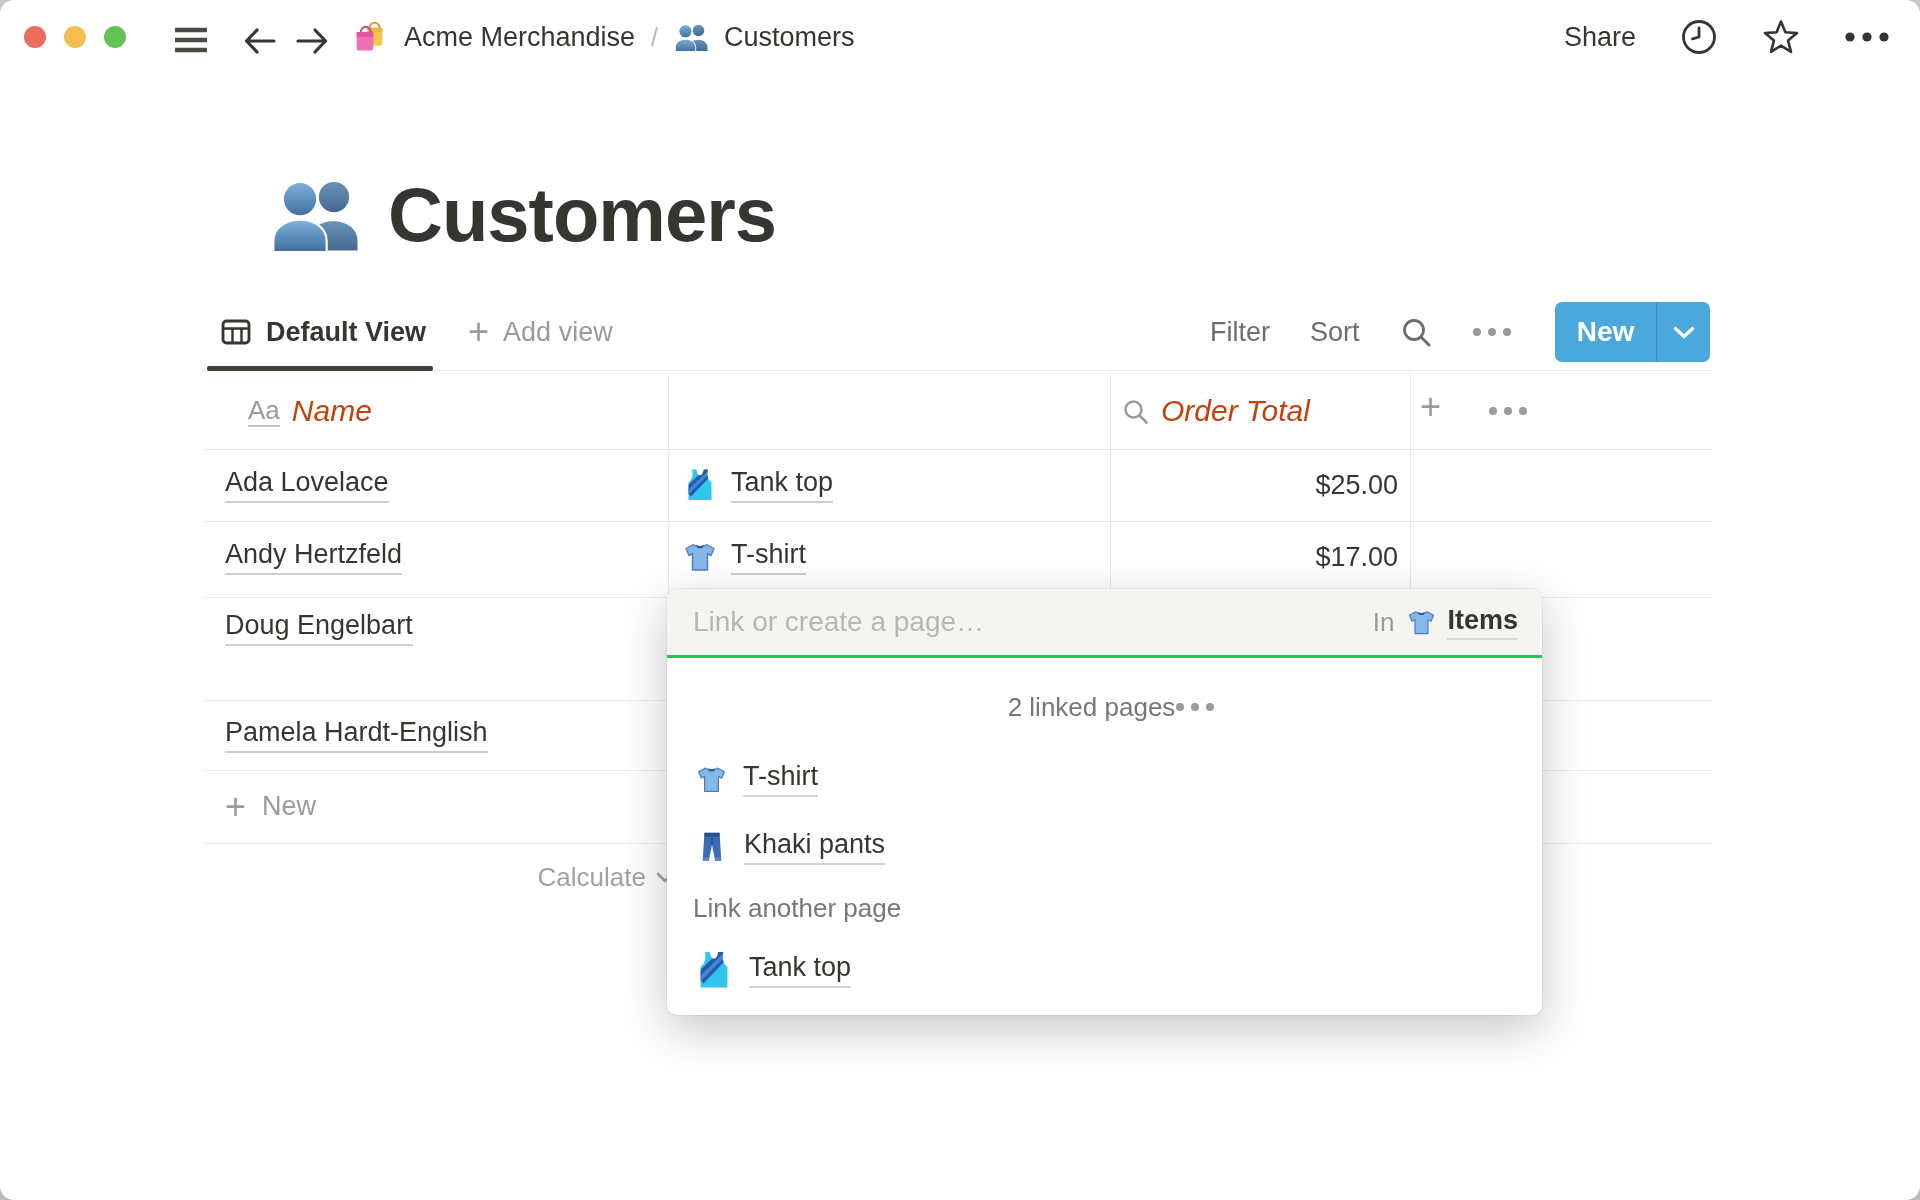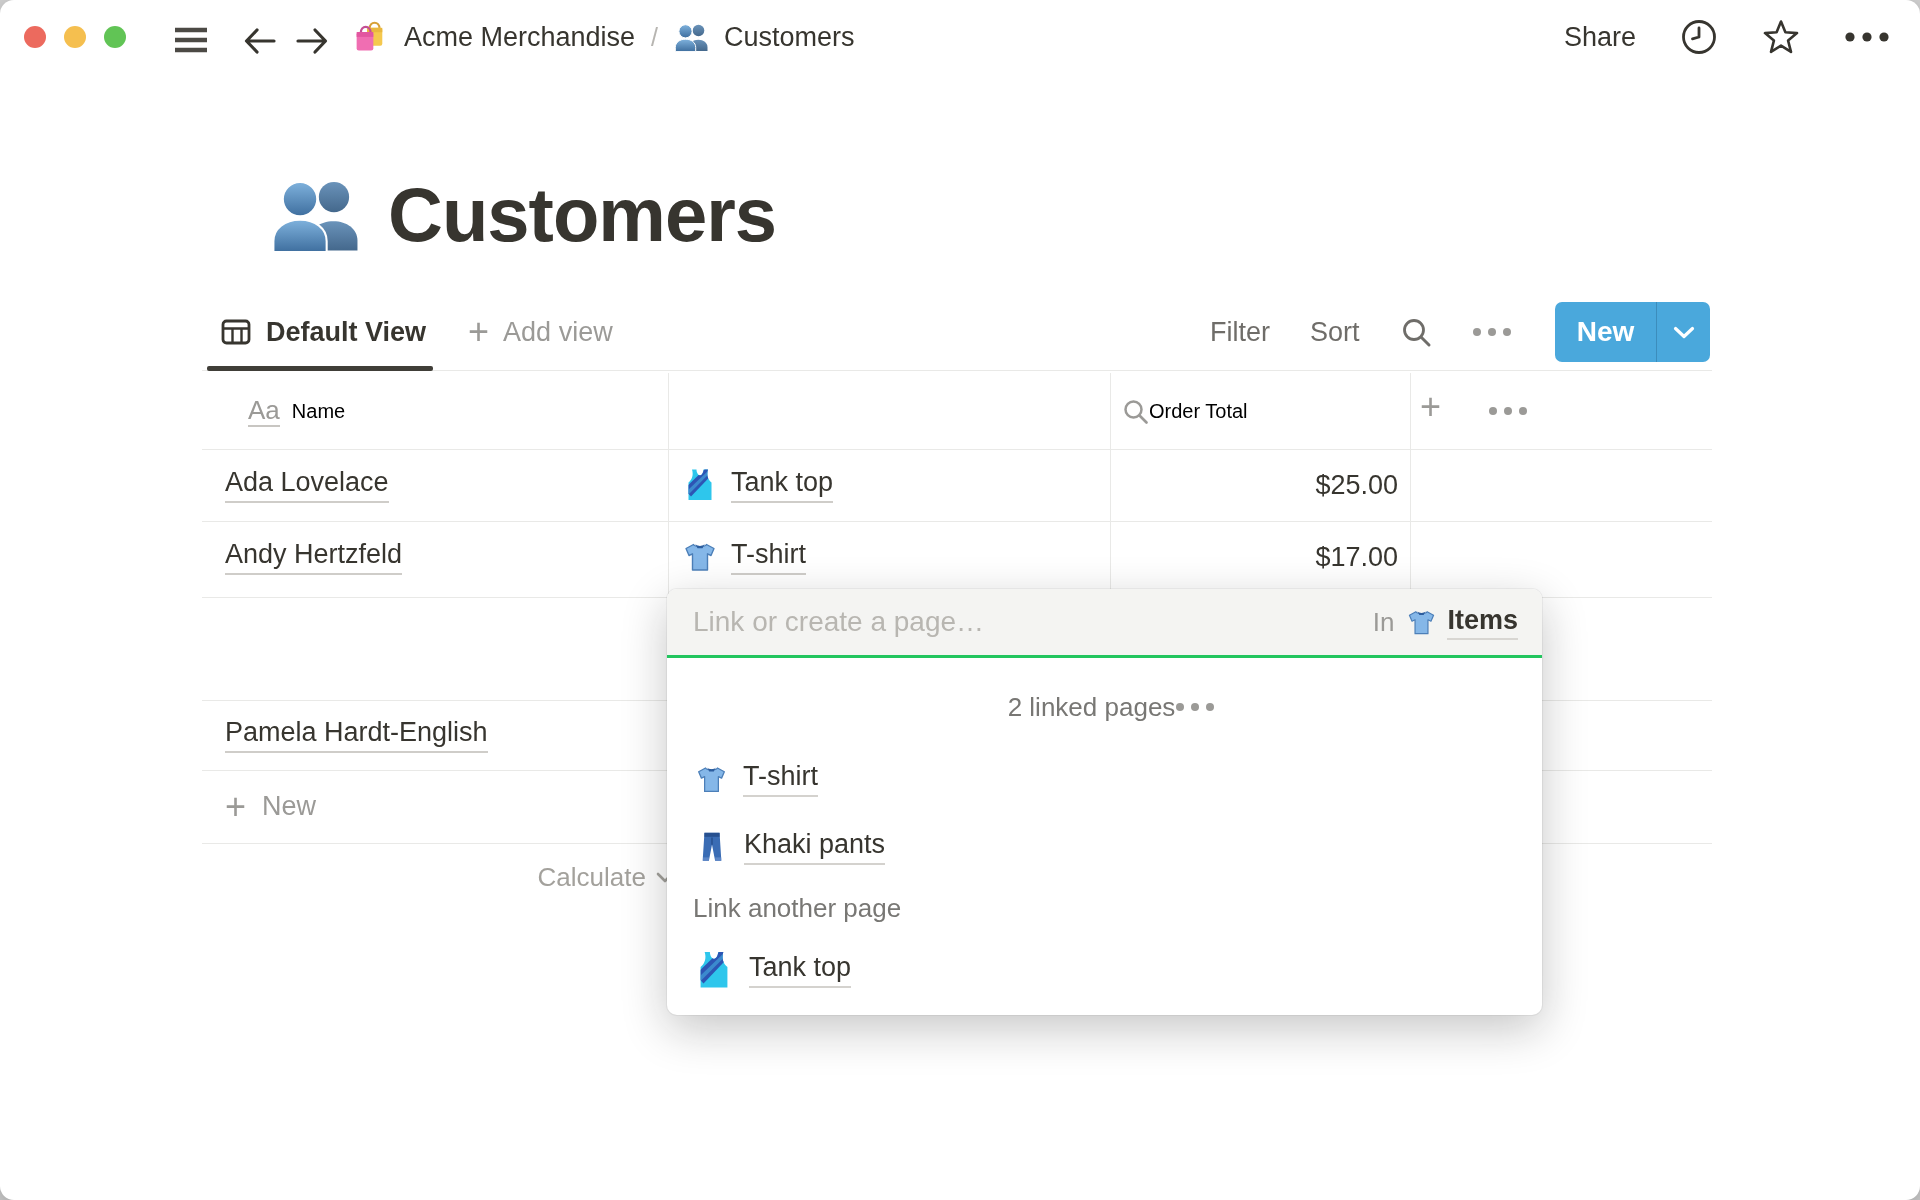--- a/index.html
+++ b/index.html
@@ -21,21 +21,21 @@
   .addview-label{font-size:27px;}
   .plus-gray{font-size:36px;font-weight:300;line-height:30px;}
   .ctl{font-size:27px;color:#6f6d69;}
   .new-btn{position:absolute;left:1555px;top:302px;width:155px;height:60px;border-radius:7px;background:#4aa8dc;display:flex;align-items:center;}
   .new-btn .lbl{flex:1;text-align:center;font-size:28px;font-weight:600;color:#fff;}
   .new-btn .sep{width:1px;height:60px;background:rgba(20,60,90,.25);}
   .new-btn .chev{width:53px;display:flex;justify-content:center;}
   
   .hline{position:absolute;left:202px;width:1510px;height:1px;background:#e9e9e7;}
   .vline{position:absolute;top:373px;height:470px;width:1px;background:#e9e9e7;}
-  .hdr{font-size:20px;color:#000000;}
+  .hdr{font-size:30px;color:#c2410c;font-style:italic;}
   .aa-t{font-size:26px;color:#9b9a97;border-bottom:2px solid #c8c6c2;line-height:1.05;}
   .cell-name{font-size:27px;font-weight:500;color:#37352f;border-bottom:2px solid #cfcdc9;padding-bottom:3px;}
   .cell-link{font-size:27px;font-weight:500;color:#37352f;border-bottom:2px solid #cfcdc9;padding-bottom:3px;}
   .cell-total{font-size:27px;color:#37352f;}
   .newrow-label{font-size:27px;color:#9b9a97;}
   .calc-label{font-size:26px;color:#a3a19c;}
   
   .popup{position:absolute;left:667px;top:589px;width:875px;height:426px;background:#fff;border-radius:10px;box-shadow:0 0 0 1px rgba(15,15,15,.05),0 14px 46px rgba(15,15,15,.24);overflow:hidden;}
   .popup-input-row{height:69px;background:#f4f4f2;border-bottom:3px solid #22c55e;display:flex;align-items:center;padding:0 24px;}
   .popup-input{flex:1;border:none;outline:none;background:transparent;font-size:28px;color:#37352f;}
@@ -187,21 +187,21 @@
     <div class="hline" style="top:843px;"></div>
     <div class="vline" style="left:668px;"></div>
     <div class="vline" style="left:1110px;"></div>
     <div class="vline" style="left:1410px;"></div>
   </div>
 
   <div class="flex abs" style="left:248px;top:373px;height:76px;gap:12px;">
     <span><span class="aa-t">Aa</span></span>
     <span class="hdr">Name</span>
   </div>
-  <div class="flex abs" style="left:1122px;top:373px;height:76px;">
+  <div class="flex abs" style="left:1122px;top:373px;height:76px;gap:12px;">
     <span>
         <svg width="27" height="27" viewBox="0 0 27 27">
           <circle cx="11.5" cy="11.5" r="8" fill="none" stroke="#9b9a97" stroke-width="2.5"></circle>
           <path d="M17.5 17.5l7 7" stroke="#9b9a97" stroke-width="2.7" stroke-linecap="round"></path>
         </svg>
       </span>
     <span class="hdr">Order Total</span>
   </div>
   <span class="abs plus-gray" style="left:1420px;top:392px;">+</span>
   <span class="abs" style="left:1488px;top:406px;"><span><svg width="40" height="10" viewBox="0 0 40 10">
@@ -243,20 +243,23 @@
           <path d="M11.5 5.5 4 9.5l3 7 3.5-1.7V31h15V14.8l3.5 1.7 3-7-7.5-4c-1.5 2.8-11.5 2.8-13 0z" fill="#85b7e8" stroke="#4c7fb8" stroke-width="1.4" stroke-linejoin="round"></path>
           <path d="M13.3 5c1.6 2.5 7.8 2.5 9.4 0l-2.2 4.2h-5z" fill="#2c5d9e"></path>
         </svg>
       </span>
     <span class="cell-link">T-shirt</span>
   </div>
   <div class="flex abs" style="left:1110px;top:521px;height:72px;width:288px;justify-content:flex-end;">
     <span class="cell-total">$17.00</span>
   </div>
 
+  <div class="flex abs" style="left:225px;top:597px;height:62px;">
+    <span class="cell-name">Doug Engelbart</span>
+  </div>
 
   <div class="flex abs" style="left:225px;top:700px;height:70px;">
     <span class="cell-name">Pamela Hardt-English</span>
   </div>
 
   <div class="flex abs" style="left:225px;top:770px;height:73px;gap:16px;">
     <span class="plus-gray">+</span>
     <span class="newrow-label">New</span>
   </div>
 

